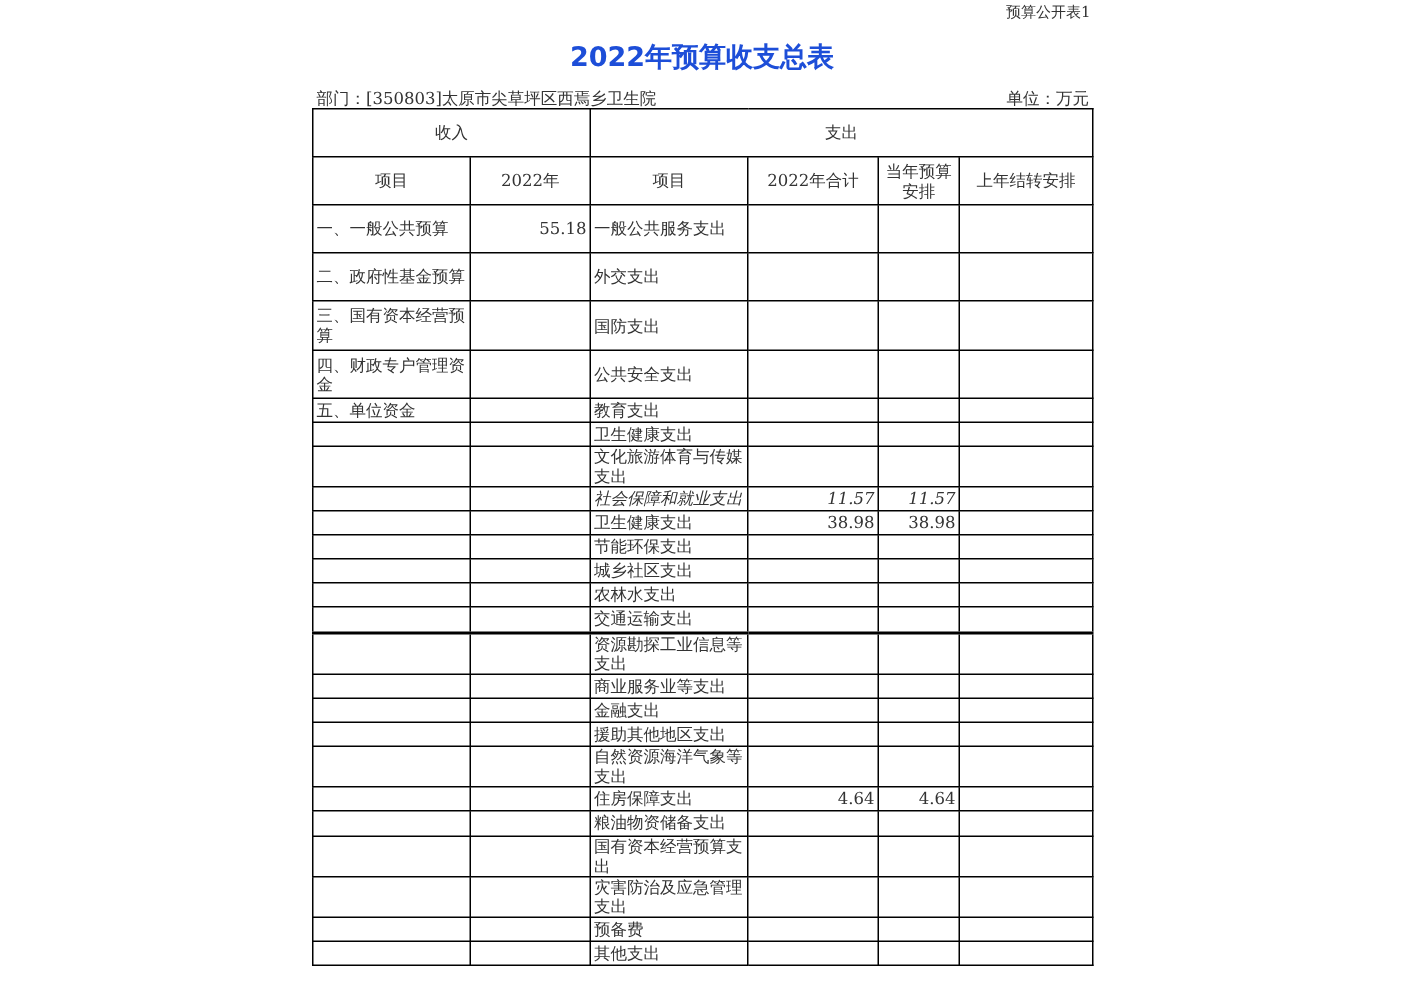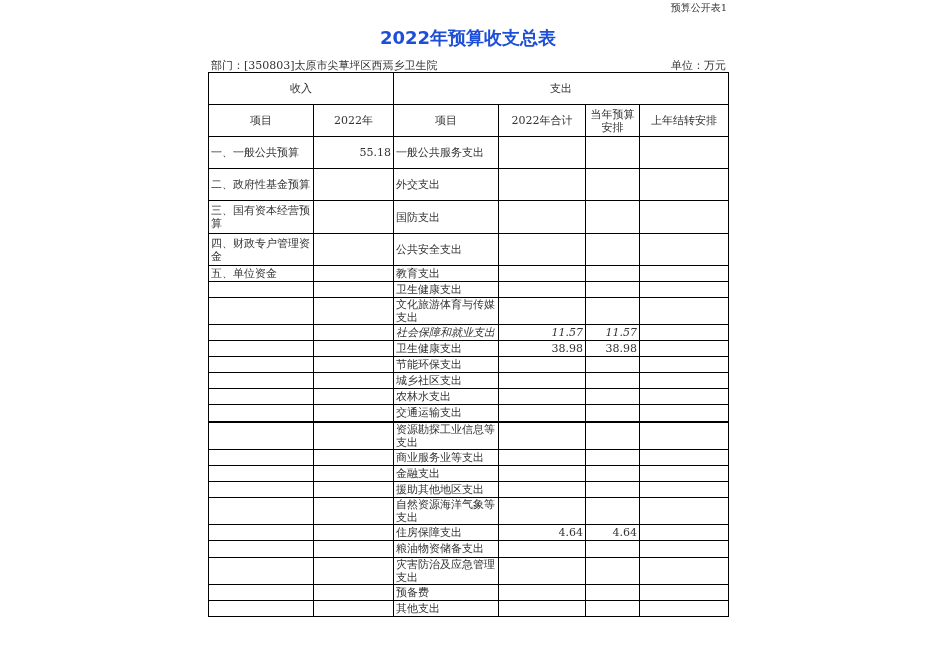--- a/index.html
+++ b/index.html
@@ -205,20 +205,28 @@
         <td></td>
         <td class="r"></td>
         <td>粮油物资储备支出</td>
         <td class="r"></td>
         <td class="r"></td>
         <td class="r"></td>
       </tr>
       <tr style="height: 26px;">
         <td></td>
         <td class="r"></td>
+        <td>国有资本经营预算支出</td>
+        <td class="r"></td>
+        <td class="r"></td>
+        <td class="r"></td>
+      </tr>
+      <tr style="height: 26px;">
+        <td></td>
+        <td class="r"></td>
         <td>灾害防治及应急管理支出</td>
         <td class="r"></td>
         <td class="r"></td>
         <td class="r"></td>
       </tr>
       <tr style="height: 16px; padding-left: 20px;">
         <td></td>
         <td class="r"></td>
         <td>预备费</td>
         <td class="r"></td>

